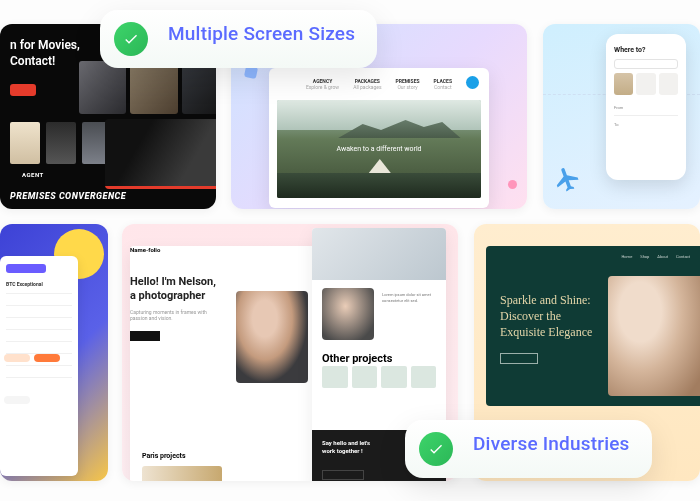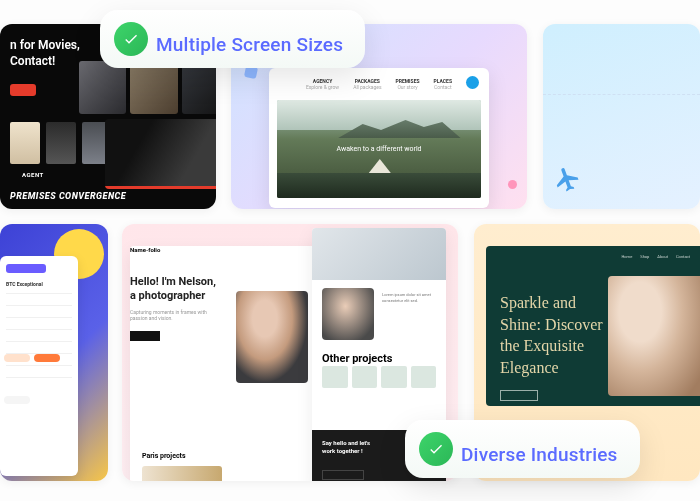--- a/index.html
+++ b/index.html
@@ -1,21 +1,21 @@
 <!DOCTYPE html>
 <html><head>
 <meta charset="utf-8">
 <style>
 *{margin:0;padding:0;box-sizing:border-box;font-family:-apple-system,BlinkMacSystemFont,"Segoe UI",Roboto,sans-serif}
 body{width:700px;height:501px;background:#fdfdfd;position:relative;overflow:hidden}
 .grid{position:absolute;top:0;left:0;width:584px;height:501px}
 .card{position:absolute;border-radius:12px;overflow:hidden;box-shadow:0 2px 10px rgba(0,0,0,.06)}
 
 
-.badge{position:absolute;display:flex;align-items:flex-end;gap:8px;background:linear-gradient(180deg,#ffffff,#f4f9f6);border-radius:18px;padding:12px 22px 12px 14px;box-shadow:0 10px 30px rgba(0,0,0,.1);z-index:50}
+.badge{position:absolute;display:flex;align-items:flex-start;gap:20px;background:linear-gradient(180deg,#ffffff,#f4f9f6);border-radius:18px;padding:12px 22px 12px 14px;box-shadow:0 10px 30px rgba(0,0,0,.1);z-index:50}
 .badge .check{width:34px;height:34px;border-radius:50%;background:linear-gradient(135deg,#3dd46a,#2bb757);display:flex;align-items:center;justify-content:center}
 .badge .check svg{width:16px;height:16px}
 .badge .txt{font-size:19px;font-weight:500;color:#5b6bff;letter-spacing:.2px}
 
 
 .c1{top:24px;left:0;width:216px;height:185px;background:#090909}
 .c1 .mtitle{position:absolute;top:14px;left:10px;color:#fff;font-size:12px;line-height:1.3;font-weight:600}
 .c1 .pill{position:absolute;top:12px;right:13px;width:26px;height:11px;background:#fff;border-radius:6px}
 .c1 .btn{position:absolute;top:60px;left:10px;width:26px;height:12px;background:#e53b2b;border-radius:3px}
 .c1 .tiles-a{position:absolute;top:37px;left:79px;width:150px;height:53px;display:flex;gap:4px}
@@ -94,21 +94,21 @@
 .c5 .footer{position:absolute;bottom:0;left:0;right:0;height:58px;background:#1b1b1b}
 .c5 .ftxt{color:#fff;font-size:6px;font-weight:700;padding:9px 10px;line-height:1.3;max-width:70px}
 .c5 .fbtn{position:absolute;right:10px;top:10px;width:26px;height:10px;background:#ff6a3a;border-radius:2px}
 .c5 .fform{position:absolute;bottom:8px;left:10px;width:42px;height:10px;border:1px solid #444}
 
 
 .c6{top:224px;left:474px;width:226px;height:257px;background:linear-gradient(180deg,#ffedcf,#ffe7c0)}
 .c6 .site{position:absolute;top:22px;left:12px;right:0;height:160px;background:#0f3b35;border-radius:4px 0 0 4px;overflow:hidden}
 .c6 .nav{position:absolute;top:8px;right:10px;display:flex;gap:8px}
 .c6 .nav span{font-size:4px;color:#c8d3cf}
-.c6 .headline{color:#e4d6a9;font-size:16px;font-family:Georgia,serif;max-width:105px;margin:46px 0 0 14px;line-height:1.35}
+.c6 .headline{color:#e4d6a9;font-size:12px;font-family:Georgia,serif;max-width:105px;margin:46px 0 0 14px;line-height:1.35}
 .c6 .shop{width:38px;height:11px;border:1px solid #9bb0aa;margin:12px 0 0 14px}
 .c6 .model{position:absolute;top:30px;right:0;width:92px;height:120px;background:radial-gradient(ellipse at 35% 30%,#f0dccb 25%,#d4b59b 50%,#a27d60 90%);border-radius:4px 0 0 4px}
 
 
 .b1{top:10px;left:100px}
 .b2{top:420px;left:405px}
 </style>
 </head>
 <body>
 
@@ -154,20 +154,31 @@
           <div class="mtn"></div>
           <div class="tent"></div>
           <div class="lake"></div>
         <div class="herotext">Awaken to a different world</div>
       </div>
     </div>
   </div>
 
   <div class="card c3">
     <div class="dashed"></div>
+    <div class="phone">
+      <div class="where">Where to?</div>
+      <div class="search"></div>
+      <div class="opts">
+        <div class="opt"></div>
+        <div class="opt"></div>
+        <div class="opt"></div>
+      </div>
+      <div class="lbl">From</div>
+      <div class="field">To</div>
+    </div>
     <svg class="plane" width="28" height="28" viewBox="0 0 24 24">
         <path fill="#49a0ea" d="M21 16v-2l-8-5V3.5a1.5 1.5 0 0 0-3 0V9l-8 5v2l8-2.5V19l-2 1.5V22l3.5-1 3.5 1v-1.5L13 19v-5.5l8 2.5z"></path>
       </svg>
   </div>
 
   <div class="card c4">
     <div class="circ"></div>
     <div class="panel">
       <div class="btn2"></div>
       <div class="label">BTC  Exceptional</div>

